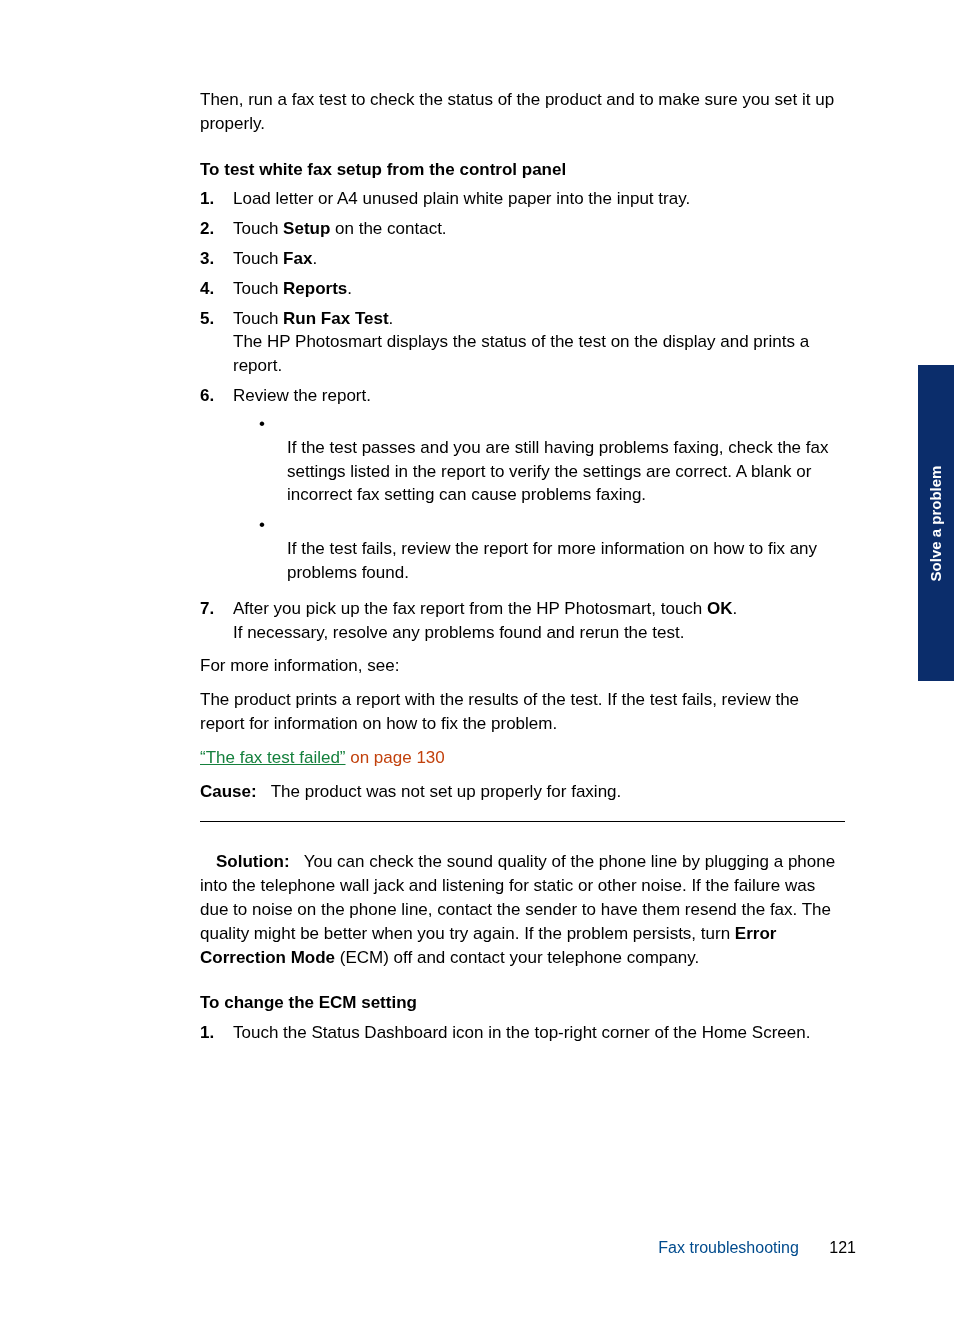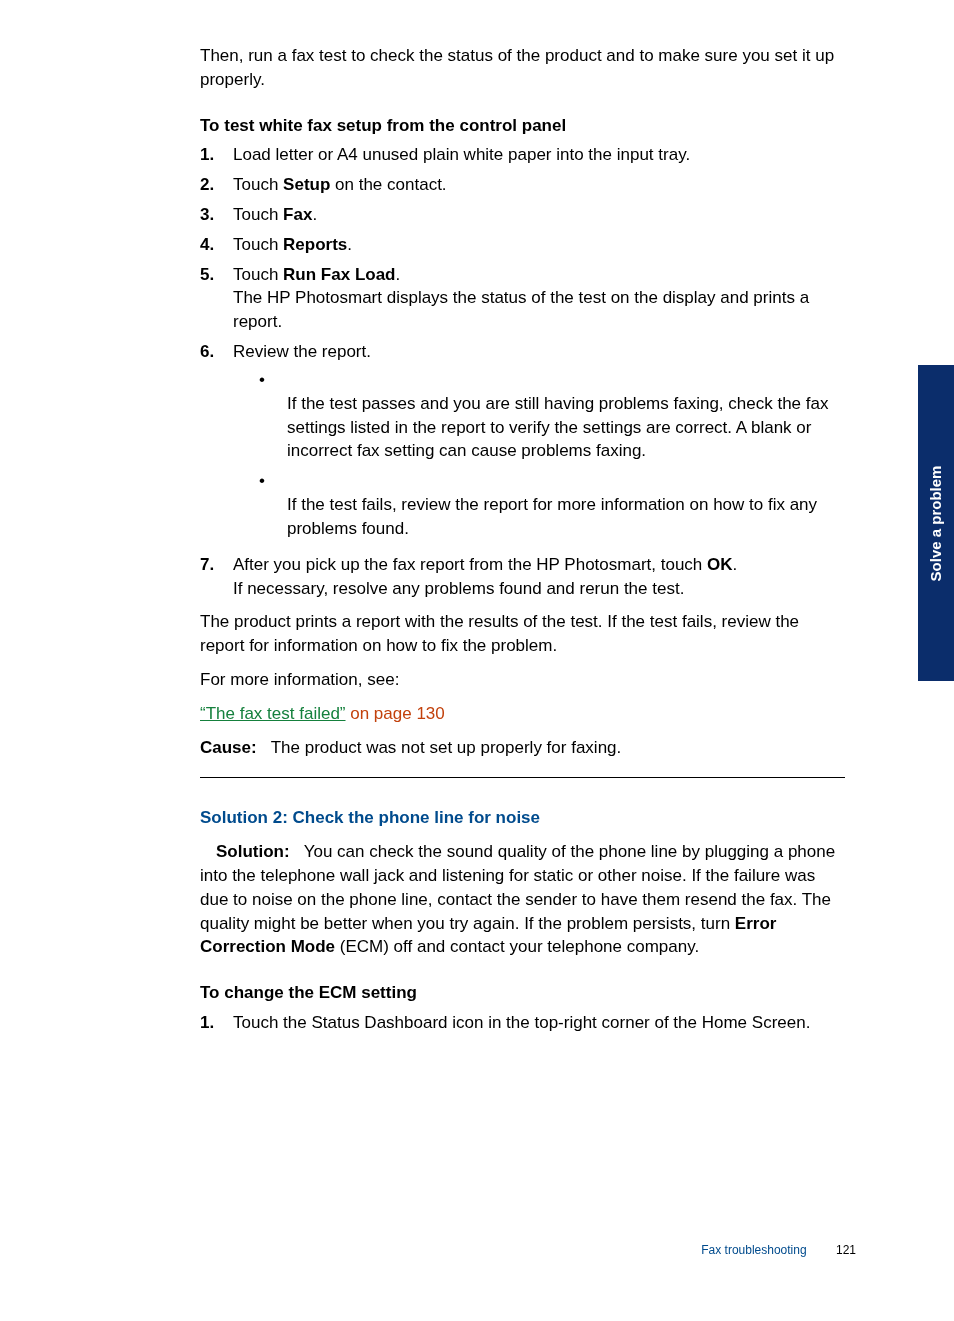--- a/index.html
+++ b/index.html
@@ -10,21 +10,21 @@
     color: #000;
     background: #fff;
     width: 954px;
     height: 1321px;
     position: relative;
   }
   .page {
     position: relative;
     width: 954px;
     height: 1321px;
-    padding: 44px 98px 60px 200px;
+    padding: 88px 98px 60px 200px;
   }
   .content { width: 645px; }
   .para { margin-bottom: 10px; }
   .bold { font-weight: bold; }
   .heading-sub { font-weight: bold; margin-top: 22px; margin-bottom: 6px; }
   ol.steps { list-style: none; padding-left: 0; margin-bottom: 10px; }
   ol.steps > li { display: flex; margin-bottom: 6px; }
   ol.steps > li > .num { font-weight: bold; min-width: 33px; }
   ol.steps > li > .body { flex: 1; }
   ul.bullets { list-style: none; padding-left: 0; margin-top: 4px; }
@@ -53,21 +53,21 @@
     justify-content: center;
   }
   .side-tab-text {
     transform: rotate(-90deg);
     white-space: nowrap;
   }
   .footer {
     position: absolute;
     bottom: 62px;
     right: 98px;
-    font-size: 12px;
+    font-size: 16px;
     color: #004b8d;
   }
   .footer .pagenum { margin-left: 26px; color: #000; }
 </style>
 </head>
 <body>
 
 <div class="page">
   <div class="content">
 
@@ -88,21 +88,21 @@
         <span class="num">3.</span>
         <span class="body"><span>Touch </span><span class="bold">Fax</span><span>.</span></span>
       </li>
       <li>
         <span class="num">4.</span>
         <span class="body"><span>Touch </span><span class="bold">Reports</span><span>.</span></span>
       </li>
       <li>
         <span class="num">5.</span>
         <span class="body">
-          <span>Touch </span><span class="bold">Run Fax Load</span><span>.</span>
+          <span>Touch </span><span class="bold">Run Fax Test</span><span>.</span>
           <div>The HP Photosmart displays the status of the test on the display and prints a report.</div>
         </span>
       </li>
       <li>
         <span class="num">6.</span>
         <span class="body">
           <span>Review the report.</span>
           <ul class="bullets">
             <li>
                 <span class="dot">•</span>
@@ -117,32 +117,31 @@
       </li>
       <li>
         <span class="num">7.</span>
         <span class="body">
           <span>After you pick up the fax report from the HP Photosmart, touch </span><span class="bold">OK</span><span>.</span>
           <div>If necessary, resolve any problems found and rerun the test.</div>
         </span>
       </li>
     </ol>
 
+    <p class="para">For more information, see:</p>
     <p class="para">The product prints a report with the results of the test. If the test fails, review the report for information on how to fix the problem.</p>
-    <p class="para">For more information, see:</p>
     <p class="para">
       <span class="link">“The fax test failed”</span><span class="link-plain"> on page 130</span>
     </p>
     <p class="cause-line">
       <span class="cause-label">Cause:</span><span>The product was not set up properly for faxing.</span>
     </p>
 
     <hr class="hr">
 
-    <p class="solution-title">Solution 2: Check the phone line for noise</p>
 
     <p class="para">
       <span class="sol-label">Solution:</span><span>You can check the sound quality of the phone line by plugging a phone into the telephone wall jack and listening for static or other noise. If the failure was due to noise on the phone line, contact the sender to have them resend the fax. The quality might be better when you try again. If the problem persists, turn </span><span class="bold">Error Correction Mode</span><span> (ECM) off and contact your telephone company.</span>
     </p>
 
     <p class="heading-sub">To change the ECM setting</p>
 
     <ol class="steps">
       <li>
         <span class="num">1.</span>

